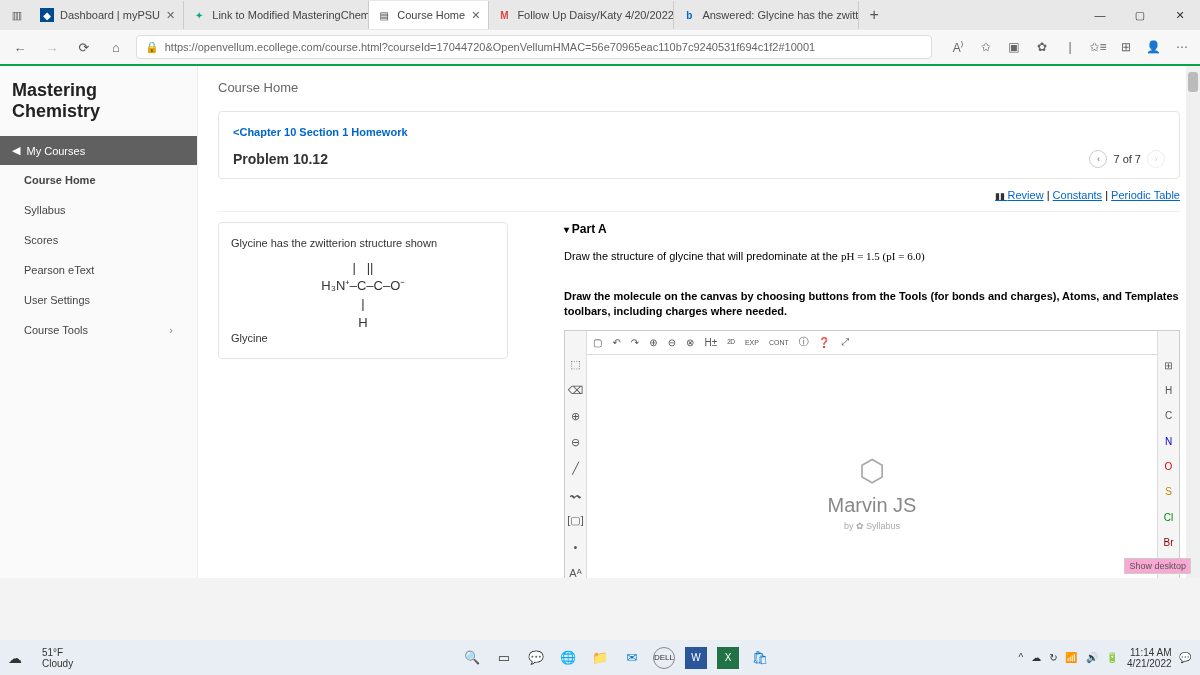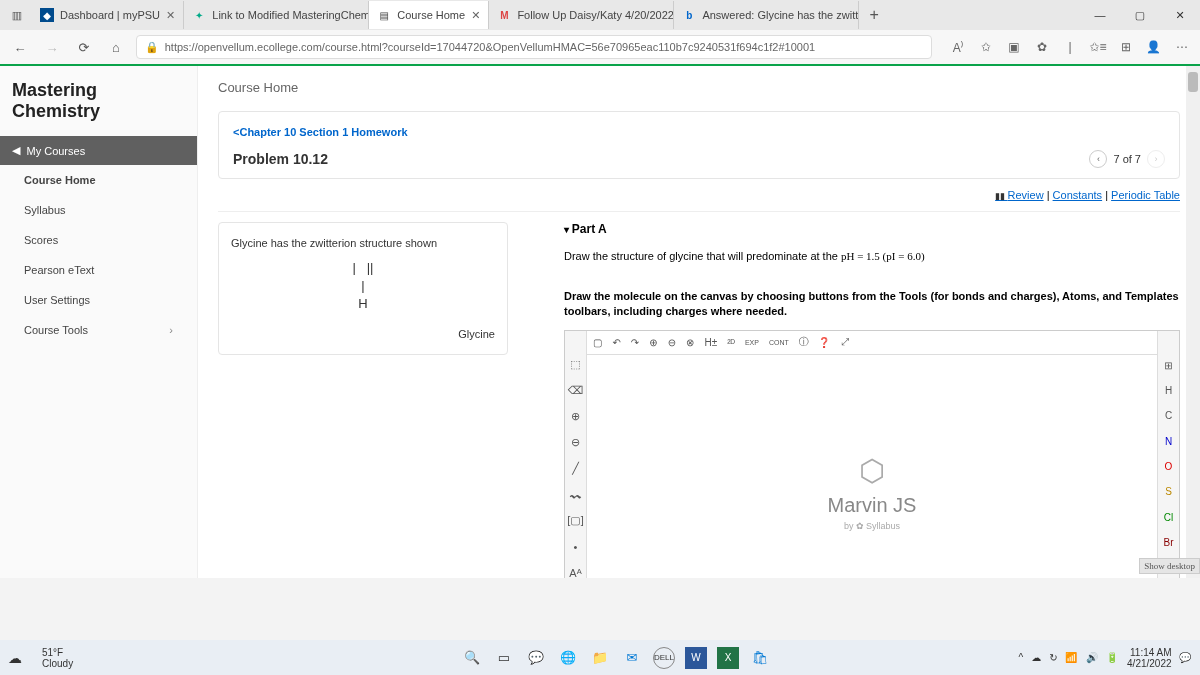--- a/index.html
+++ b/index.html
@@ -45,21 +45,21 @@
 .pager .pb { width: 18px; height: 18px; border: 1px solid #ccc; border-radius: 50%; display: inline-flex; align-items: center; justify-content: center; font-size: 9px; color: #666; }
 
 .meta-links { text-align: right; font-size: 11px; margin: 10px 0; }
 .meta-links a { color: #0066cc; text-decoration: underline; }
 .meta-links .rev::before { content: "▮▮ "; color: #333; font-size: 9px; }
 
 .workarea { display: flex; gap: 20px; height: 430px; border-top: 1px solid #eee; padding-top: 10px; }
 .left-panel { width: 290px; }
 .info-box { border: 1px solid #e5e5e5; border-radius: 4px; padding: 14px 12px; font-size: 11px; color: #333; }
 .info-box .mol { text-align: center; margin-top: 10px; font-family: "Times New Roman", serif; font-size: 13px; line-height: 1.4; }
-.info-box .molname { text-align: right; margin-top: 14px; font-size: 11px; }
+.info-box .molname { text-align: left; margin-top: 0; font-size: 11px; }
 
 .right-panel { flex: 1; position: relative; padding-left: 36px; }
 .part-head { font-size: 12px; font-weight: 700; margin-bottom: 14px; }
 .part-head::before { content: "▾ "; font-size: 10px; }
 .instr1 { font-size: 11px; margin-bottom: 27px; }
 .instr2 { font-size: 11px; font-weight: 600; margin-bottom: 10px; line-height: 1.4; }
 
 .drawing { border: 1px solid #ccc; height: 300px; display: flex; position: relative; background: #fff; }
 .top-tools { position: absolute; top: 0; left: 22px; right: 22px; height: 24px; border-bottom: 1px solid #ddd; display: flex; align-items: center; gap: 10px; padding: 0 6px; font-size: 10px; color: #555; }
 .top-tools span { cursor: pointer; }
@@ -75,21 +75,21 @@
 .right-tools .I { color: #808; }
 .right-tools .P { color: #c60; }
 .right-tools .F { color: #0aa; }
 .canvas-mid { flex: 1; padding-top: 24px; display: flex; flex-direction: column; align-items: center; justify-content: center; color: #aaa; }
 .canvas-mid .logo { font-size: 30px; }
 .canvas-mid .mjs { font-size: 20px; color: #888; margin-top: 6px; }
 .canvas-mid .by { font-size: 9px; color: #aaa; margin-top: 4px; }
 
 .page-scroll { position: absolute; right: 0; top: 0; bottom: 0; width: 14px; background: #f0f0f0; }
 .page-scroll .thumb { position: absolute; top: 6px; width: 10px; left: 2px; height: 20px; background: #bbb; border-radius: 3px; }
-.show-desktop { position: absolute; right: 0; bottom: 4px; font-size: 9px; background: #e5e5e5; border: 1px solid #ccc; padding: 2px 4px; color: #555; font-family: Liberation Serif, serif; }
+.show-desktop { position: absolute; right: 9px; bottom: 4px; font-size: 9px; background: #f9a8d4; border: 1px solid #ccc; padding: 2px 4px; color: #555; }
 
 
 .taskbar { position: absolute; bottom: 0; left: 0; right: 0; height: 35px; background: #e9eef4; display: flex; align-items: center; padding: 0 8px; font-size: 10px; color: #333; }
 .weather { display: flex; flex-direction: column; line-height: 1.1; margin-left: 20px; }
 .tb-center { position: absolute; left: 50%; transform: translateX(-50%); display: flex; gap: 10px; align-items: center; }
 .tb-center span { width: 22px; height: 22px; display: inline-flex; align-items: center; justify-content: center; font-size: 13px; }
 .tb-right { margin-left: auto; display: flex; align-items: center; gap: 8px; }
 .tb-time { display: flex; flex-direction: column; line-height: 1.1; text-align: right; }
 .win-icon { display: grid; grid-template-columns: 8px 8px; grid-template-rows: 8px 8px; gap: 1px; }
 .win-icon i:nth-child(1){background:#0cf}.win-icon i:nth-child(2){background:#4e4}.win-icon i:nth-child(3){background:#f44}.win-icon i:nth-child(4){background:#fc0}
@@ -194,20 +194,21 @@
       <a>Constants</a> |
       <a>Periodic Table</a>
     </div>
 
     <div class="workarea">
       <div class="left-panel">
         <div class="info-box">
           <div>Glycine has the zwitterion structure shown</div>
           <div class="mol">
             <div>|&nbsp;&nbsp;&nbsp;||</div>
+            <div>H₃N⁺–C–C–O⁻</div>
             <div>|</div>
             <div>H</div>
           </div>
           <div class="molname">Glycine</div>
         </div>
       </div>
 
       <div class="right-panel">
         <div class="part-head">Part A</div>
         <div class="instr1">

